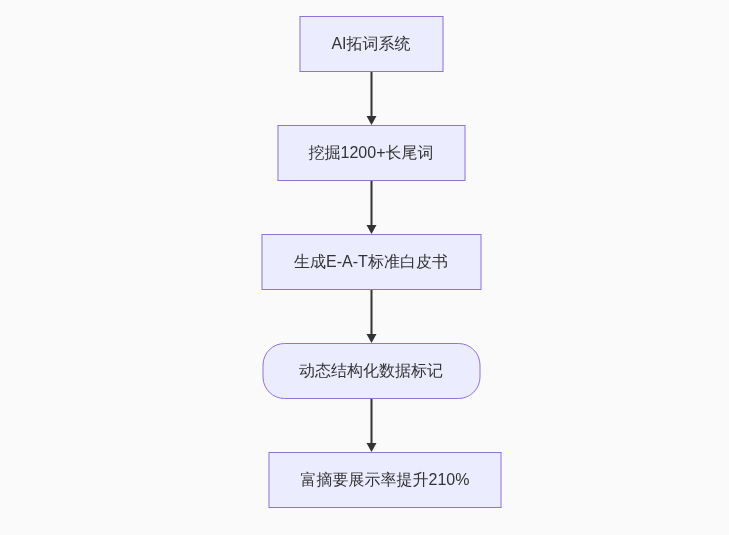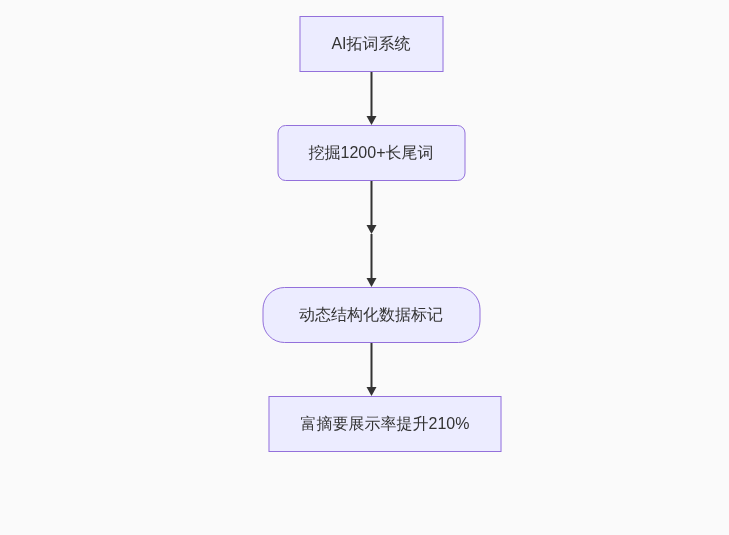--- a/index.html
+++ b/index.html
@@ -30,21 +30,21 @@
     border: 1px solid #9370DB;
     color: #333333;
     font-size: 16px;
     display: flex;
     align-items: center;
     justify-content: center;
     text-align: center;
     white-space: nowrap;
   }
   .node.n0 { width: 144px; }
-  .node.n1 { width: 188px; border-radius: 8px; }
+  .node.n1 { width: 188px; }
   .node.n2 { width: 220px; }
   .node.n3 { width: 218px; border-radius: 22px; }
   .node.n4 { width: 233px; margin-left: 28px; }
   .arrow {
     height: 53px;
     display: flex;
     flex-direction: column;
     align-items: center;
   }
   .arrow .line {
@@ -74,20 +74,21 @@
       <div class="head"></div>
     </div>
 
     <div class="node n1">挖掘1200+长尾词</div>
 
     <div class="arrow">
       <div class="line"></div>
       <div class="head"></div>
     </div>
 
+    <div class="node n2">生成E-A-T标准白皮书</div>
 
     <div class="arrow">
       <div class="line"></div>
       <div class="head"></div>
     </div>
 
     <div class="node n3">动态结构化数据标记</div>
 
     <div class="arrow">
       <div class="line"></div>

